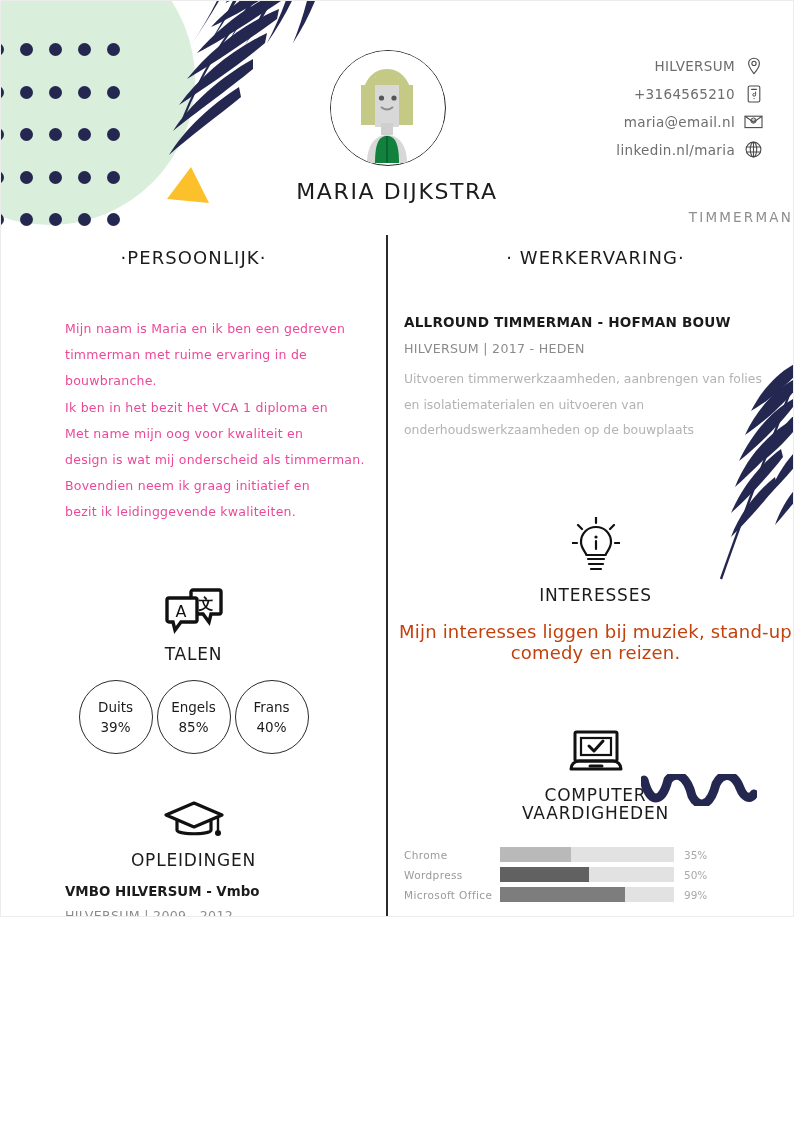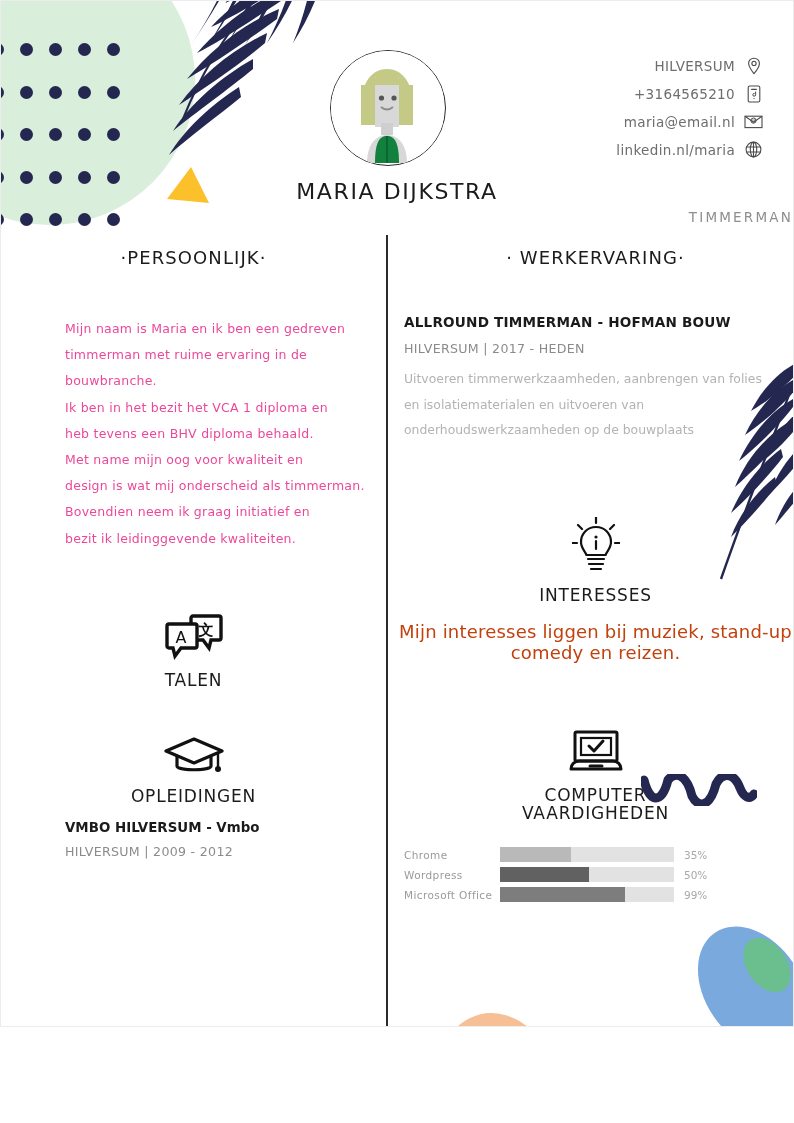--- a/index.html
+++ b/index.html
@@ -3,21 +3,21 @@
 <meta charset="utf-8">
 <style>
   html,body{margin:0;padding:0;}
   body{
     width:794px;height:1123px;
     background:#fff;
     font-family:"DejaVu Sans","Liberation Sans",sans-serif;
     overflow:hidden;
   }
   .page{
-    position:relative;width:794px;height:1027px;
+    position:relative;width:794px;height:917px;
     background:#fff;overflow:hidden;
     border:1px solid #ececec;
     box-sizing:border-box;
   }
   .deco{position:absolute;pointer-events:none;}
 
   
   #mint-circle{left:-96px;top:-66px;width:290px;height:290px;border-radius:50%;background:#daeedc;}
   #dot-grid{left:-10px;top:42px;width:130px;height:182px;}
   #dot-grid i{position:absolute;width:13px;height:13px;border-radius:50%;background:#242750;}
@@ -227,37 +227,50 @@
   <div id="job">TIMMERMAN</div>
 
   <div id="divider"></div>
 
   <div id="left-col">
     <div class="sec-title">·PERSOONLIJK·</div>
     <div class="body-txt" id="persoonlijk-text">
         <div>Mijn naam is Maria en ik ben een gedreven</div>
         <div>timmerman met ruime ervaring in de bouwbranche.</div>
         <div>Ik ben in het bezit het VCA 1 diploma en</div>
-        <div>heb tevens een BHV diploma behaald.</div>
         <div>Met name mijn oog voor kwaliteit en</div>
         <div>design is wat mij onderscheid als timmerman.</div>
         <div>Bovendien neem ik graag initiatief en</div>
         <div>bezit ik leidinggevende kwaliteiten.</div>
       </div>
 
     <div class="icon-block" style="margin-top:60px;">
       <span>
         <svg width="58" height="50" viewBox="0 0 58 50">
           <path d="M28 4 H54 a2 2 0 0 1 2 2 V26 a2 2 0 0 1-2 2 H46 l-2 8 -6-8 H28 a2 2 0 0 1-2-2 V6 a2 2 0 0 1 2-2 Z" fill="none" stroke="#111" stroke-width="3.4"></path>
           <text x="41" y="23" font-size="15" font-weight="bold" text-anchor="middle" fill="#111" font-family="'DejaVu Sans',sans-serif">文</text>
           <path d="M4 12 H30 a2 2 0 0 1 2 2 V34 a2 2 0 0 1-2 2 H16 l-6 8 -2-8 H4 a2 2 0 0 1-2-2 V14 a2 2 0 0 1 2-2 Z" fill="#fff" stroke="#111" stroke-width="3.4"></path>
           <text x="16" y="31" font-size="16" text-anchor="middle" fill="#111" font-family="'DejaVu Sans',sans-serif">A</text>
         </svg>
       </span>
       <div class="lbl">TALEN</div>
+    </div>
+    <div id="lang-circles">
+      <div class="lang-c">
+        <span>Duits</span>
+        <span>39%</span>
+      </div>
+      <div class="lang-c">
+        <span>Engels</span>
+        <span>85%</span>
+      </div>
+      <div class="lang-c">
+        <span>Frans</span>
+        <span>40%</span>
+      </div>
     </div>
 
     <div class="icon-block" style="margin-top:46px;">
       <span>
         <svg width="62" height="42" viewBox="0 0 62 42">
           <path d="M31 3 L59 15 L31 27 L3 15 Z" fill="none" stroke="#111" stroke-width="3.2" stroke-linejoin="round"></path>
           <path d="M14 20 V30 c0 5 34 5 34 0 V20" fill="none" stroke="#111" stroke-width="3.2" stroke-linecap="round"></path>
           <path d="M55 17 V30" stroke="#111" stroke-width="2.4" stroke-linecap="round"></path>
           <circle cx="55" cy="33" r="3" fill="#111"></circle>
         </svg>

